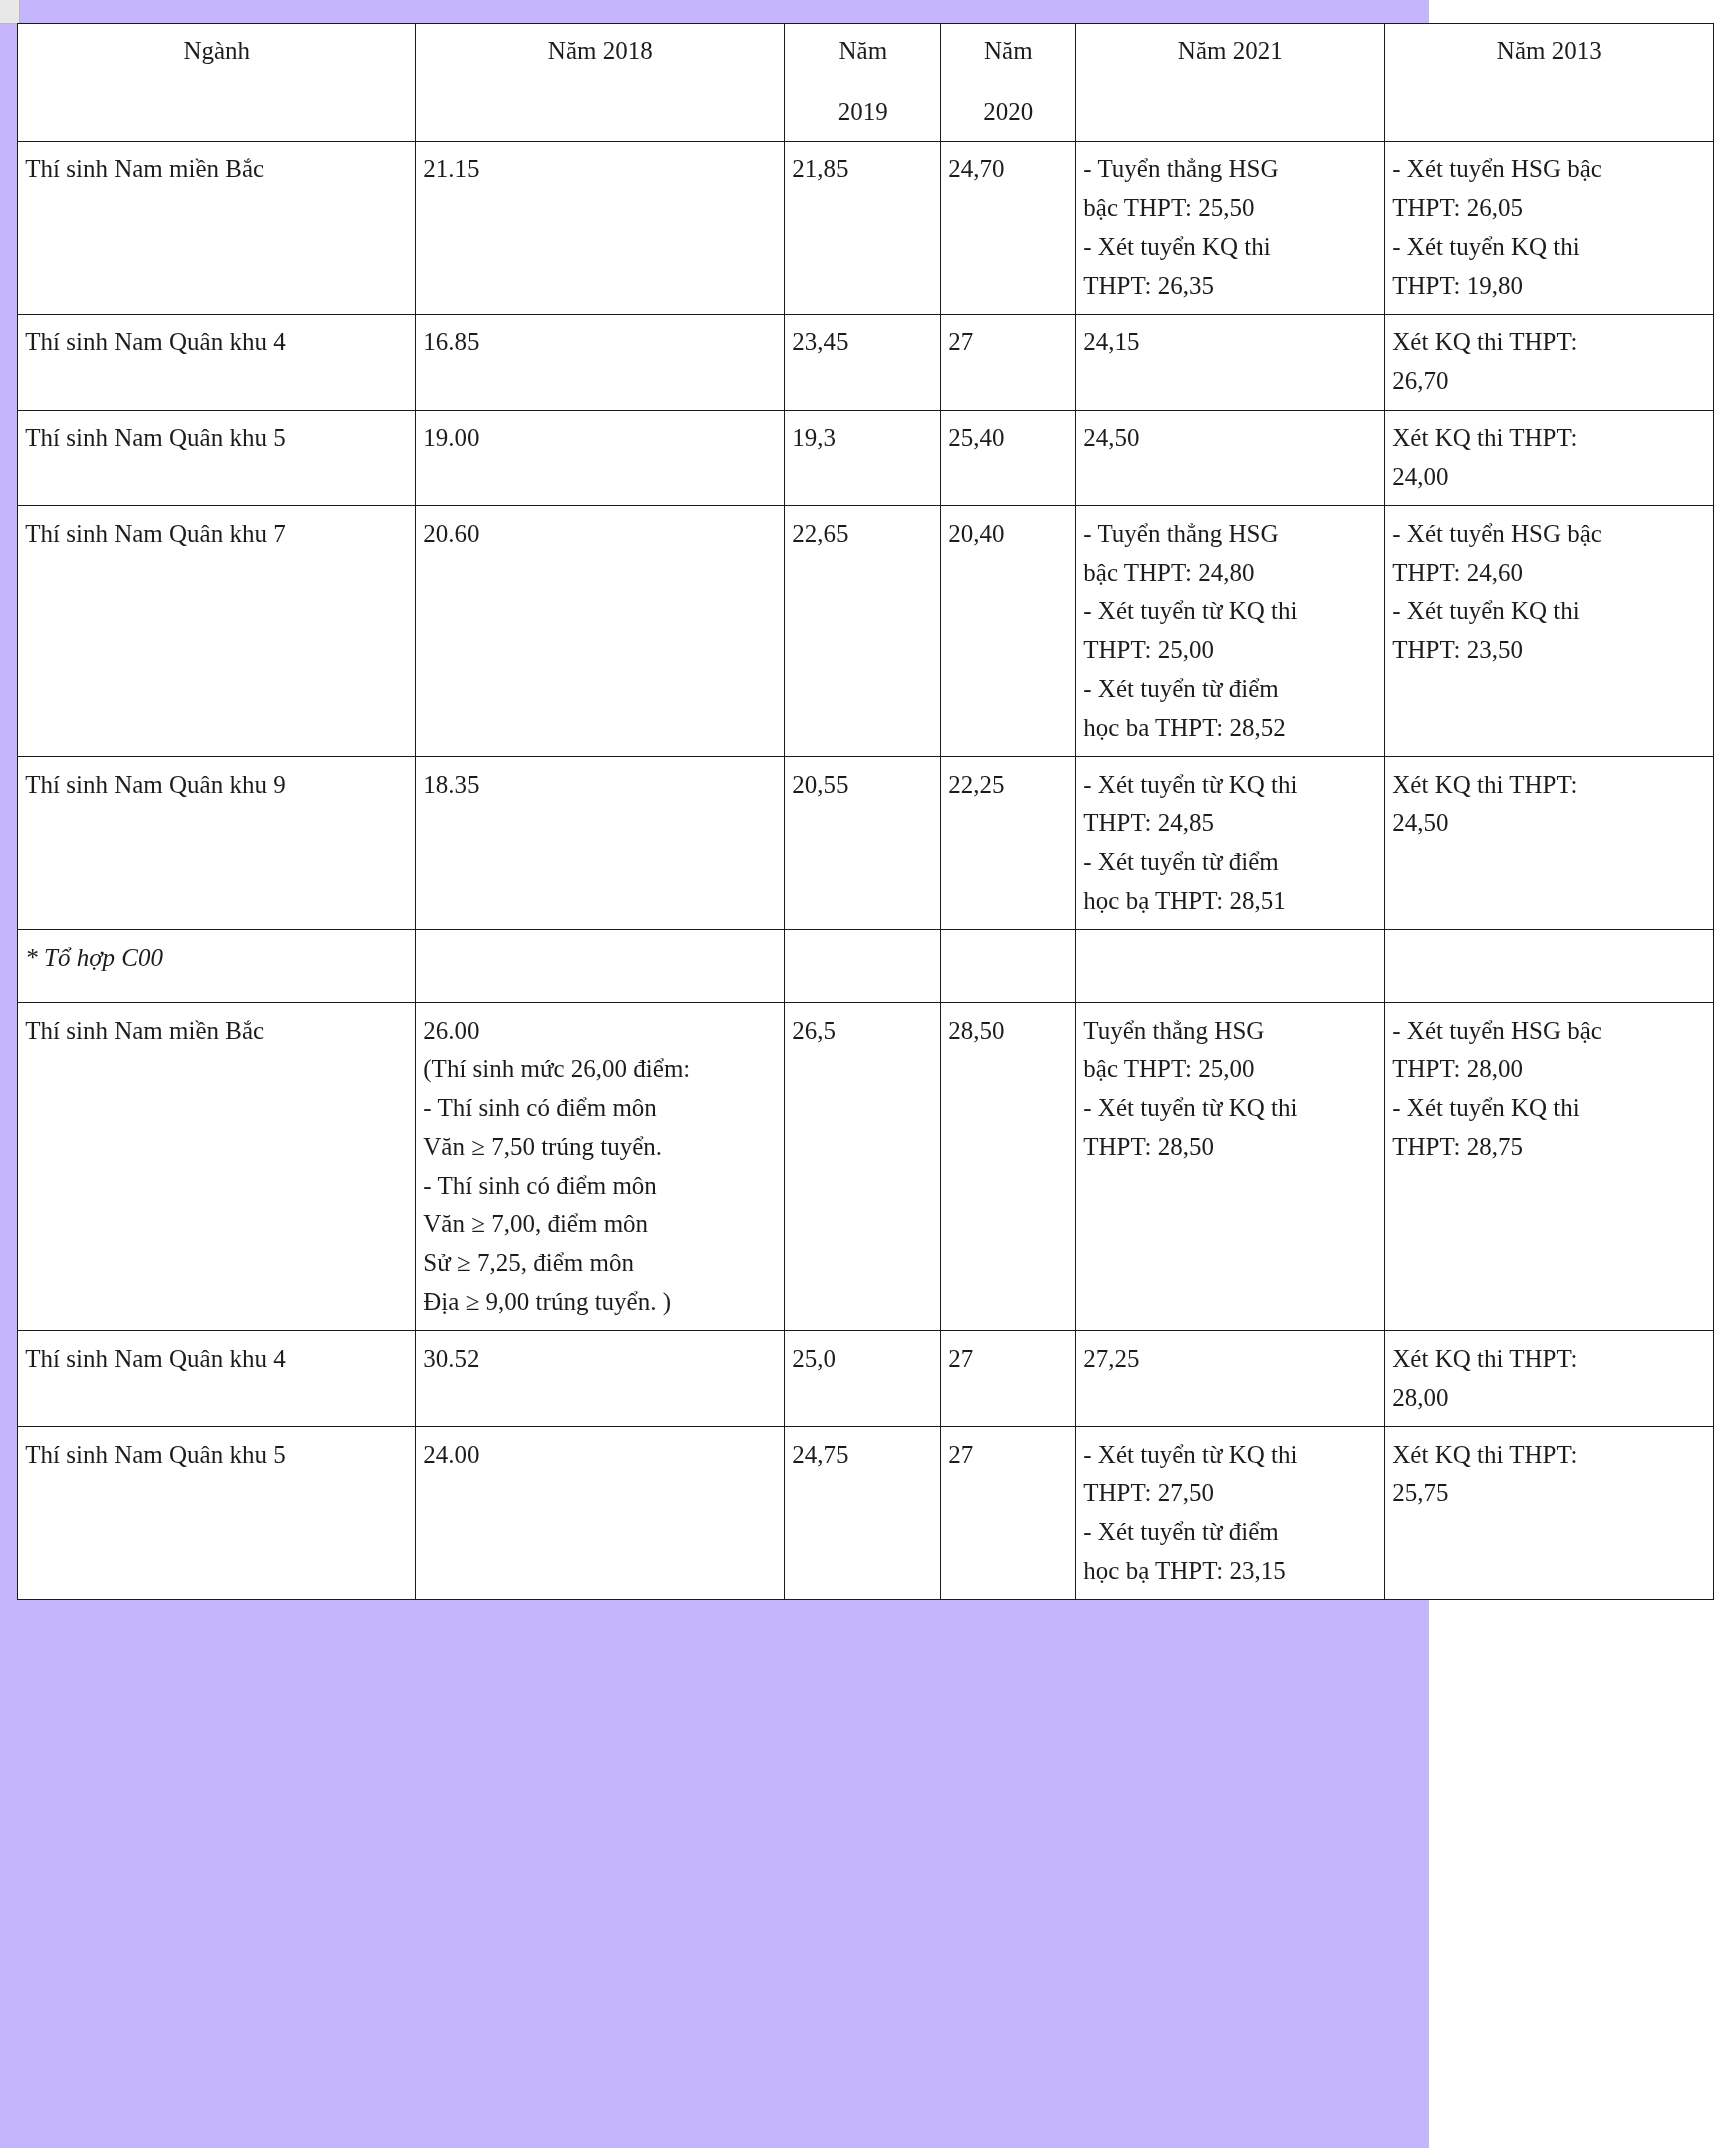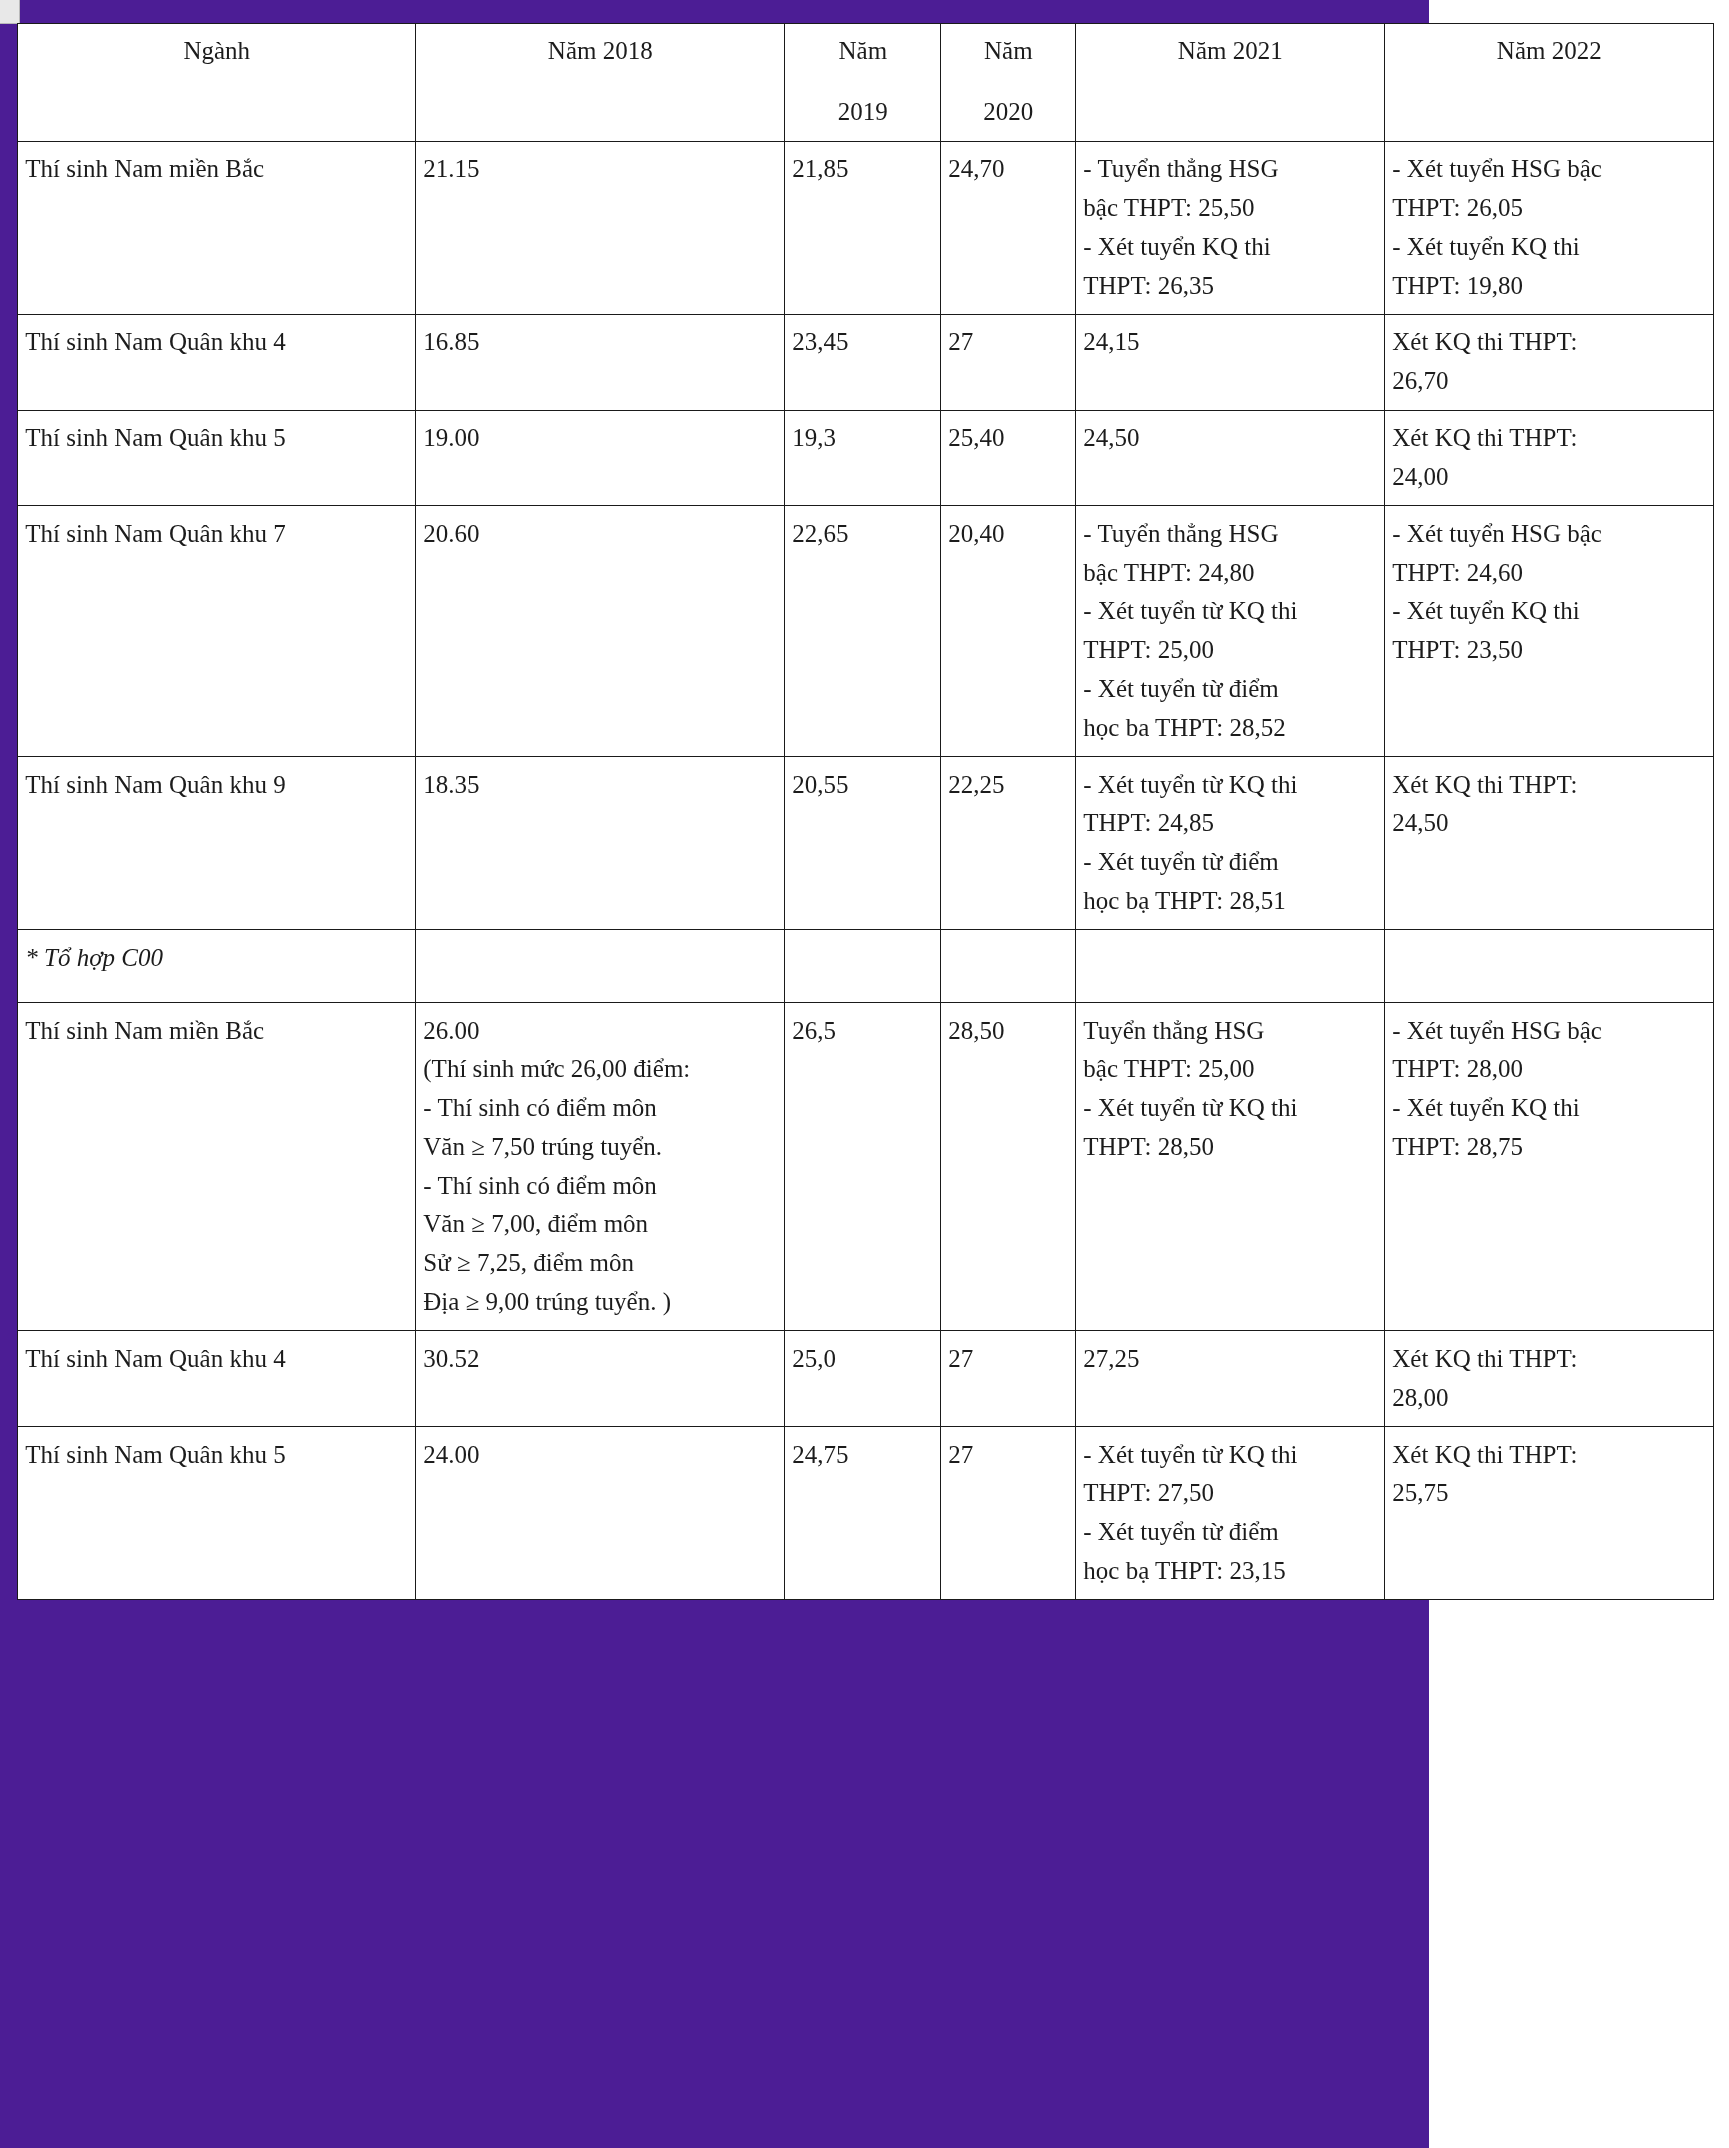--- a/index.html
+++ b/index.html
@@ -10,21 +10,21 @@
   body {
     width: 1729px;
     height: 2149px;
     font-family: "Liberation Serif", "DejaVu Serif", serif;
     overflow: hidden;
   }
   .page {
     position: relative;
     width: 1429px;
     height: 2149px;
-    background: #4c1d95;
+    background: #c4b5fd;
     box-sizing: border-box;
   }
   
   .doc-handle {
     position: absolute;
     left: 0px;
     top: 0px;
     width: 19px;
     height: 22.5px;
     background: #e8e8e8;
@@ -127,21 +127,21 @@
           <span class="hdr-line">2019</span>
         </th>
         <th>
           <span class="hdr-line">Năm</span>
           <span class="hdr-line">2020</span>
         </th>
         <th>
           <span class="hdr-line">Năm 2021</span>
         </th>
         <th>
-          <span class="hdr-line">Năm 2022</span>
+          <span class="hdr-line">Năm 2013</span>
         </th>
       </tr>
     </thead>
 
     <tbody>
         <tr class="r-mb-a01">
           <td class="label">
             <span class="cellline">Thí sinh Nam miền Bắc</span>
           </td>
           <td class="num">

